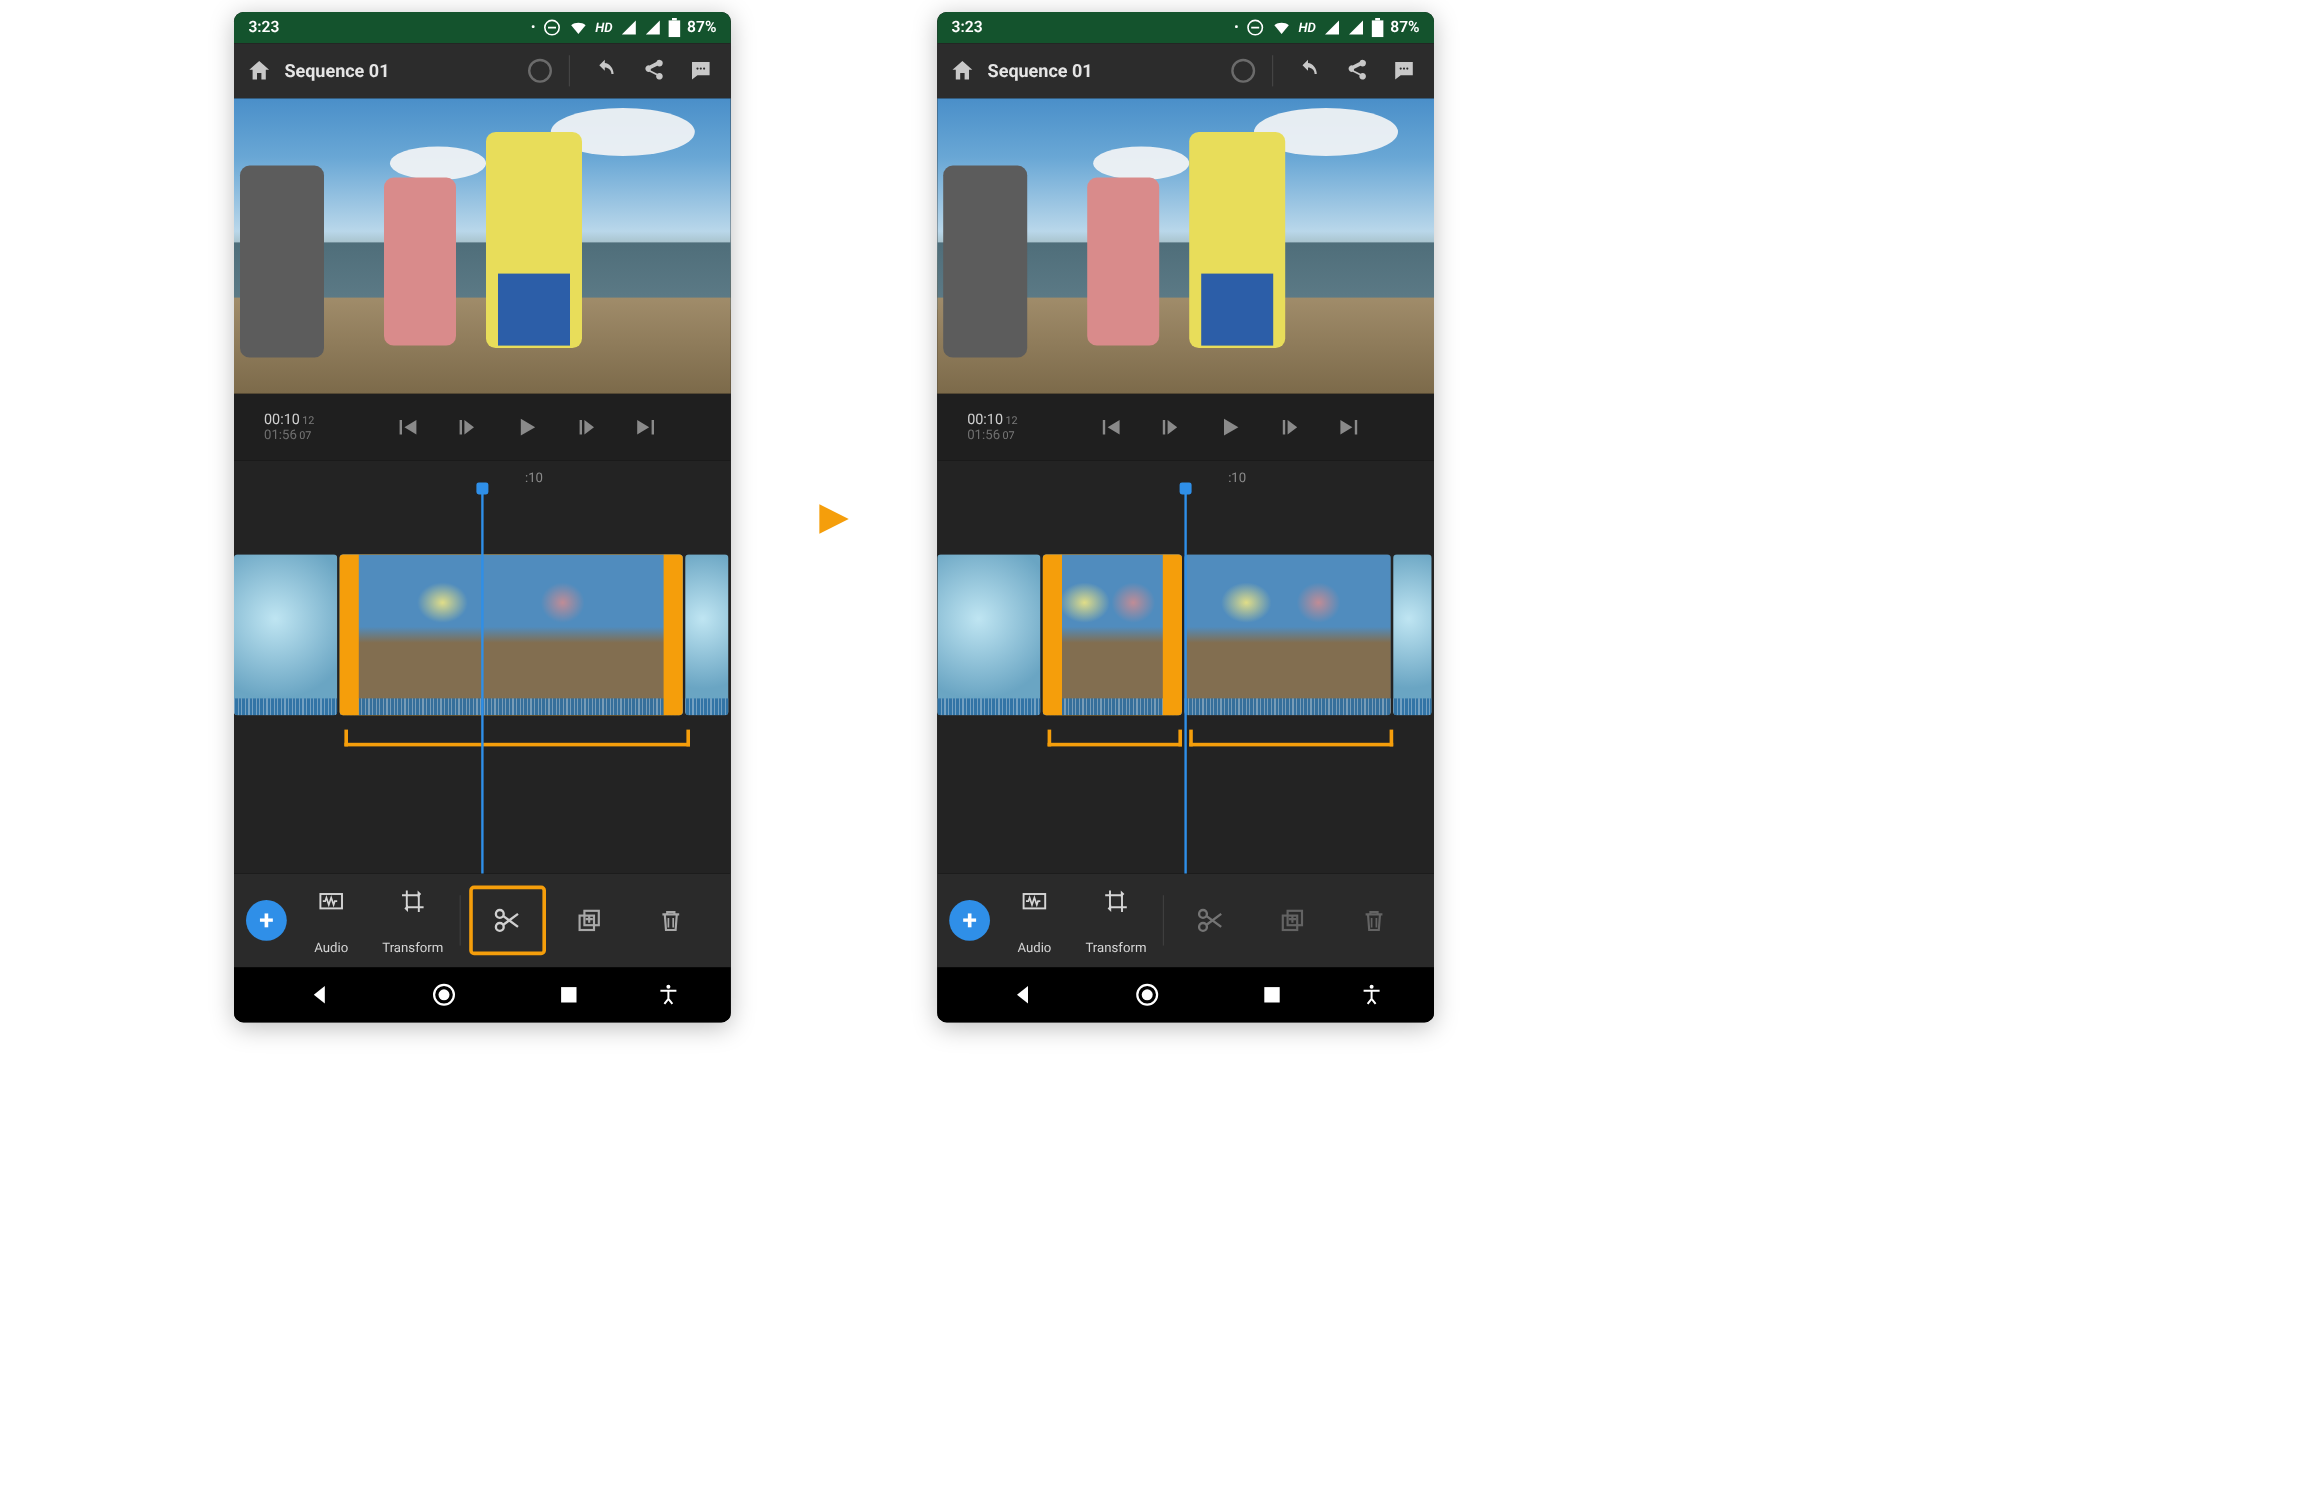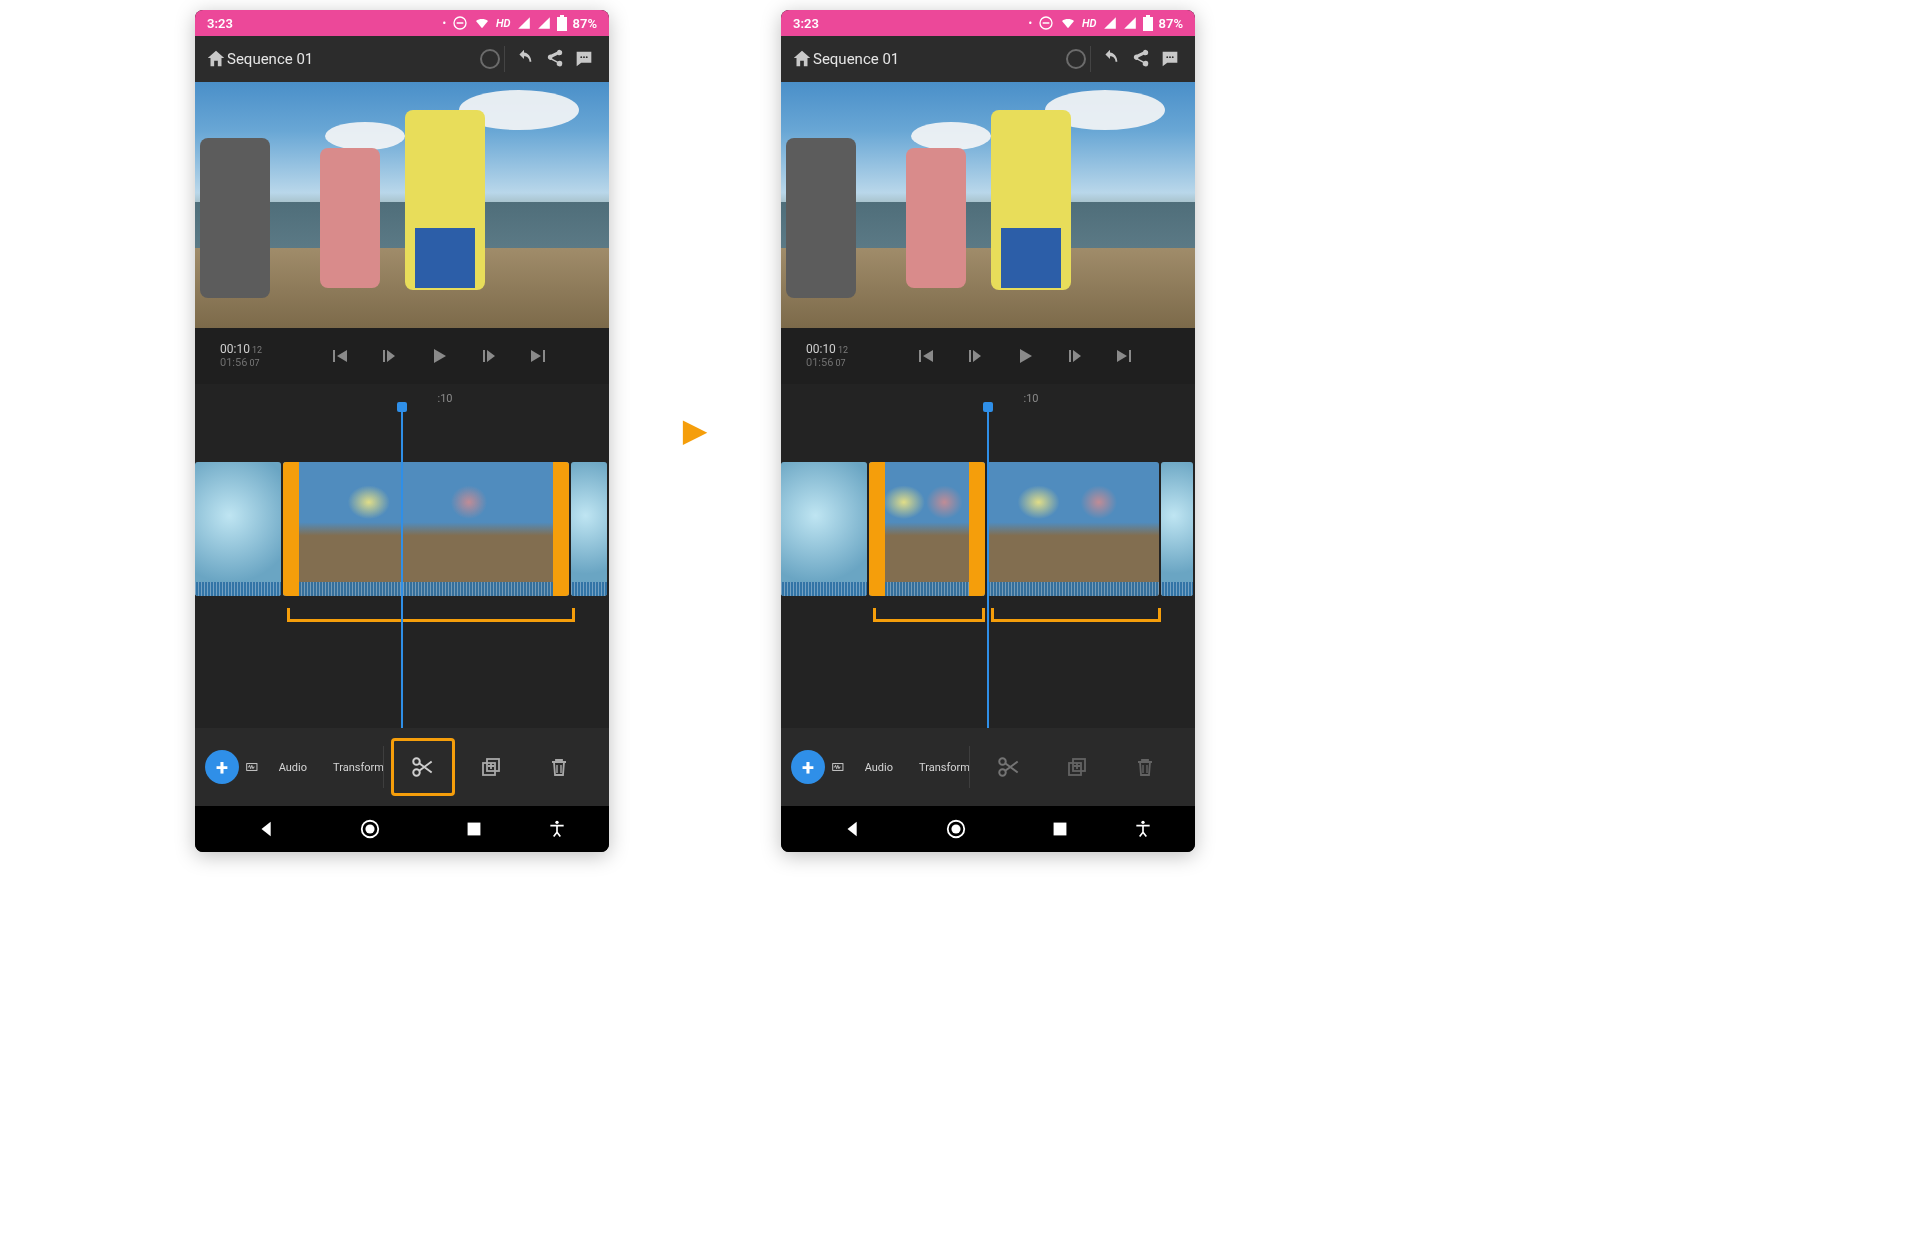--- a/index.html
+++ b/index.html
@@ -35,40 +35,42 @@
     box-shadow: 0 4px 20px rgba(0,0,0,0.25);
     overflow: hidden;
     display: flex;
     flex-direction: column;
     color: #e5e5e5;
     font-size: 13px;
   }
   
   .statusbar {
     height: 26px;
-    background: #ec4899;
+    background: #14532d;
     display: flex;
     align-items: center;
     justify-content: space-between;
     padding: 0 12px;
     color: #fff;
     font-size: 13px;
     font-weight: 600;
   }
   .status-right { display: flex; align-items: center; gap: 6px; }
   .status-right .dot { font-size: 10px; }
   .status-right svg { display:block; }
 
   
   .app-header {
     height: 46px;
     background: #2c2c2c;
     display: flex;
     align-items: center;
     padding: 0 10px;
+    gap: 10px;
+    font-weight: bold;
   }
   .app-header .home-ic { width:22px; height:22px; }
   .app-header .title { flex: 0 0 auto; color:#e5e5e5; font-size:15px; }
   .app-header .sync-ring { width:20px; height:20px; border:2px solid #6b6b6b; border-radius:50%; margin-left:auto; }
   .app-header .vdiv { width:1px; height:26px; background:#444; margin:0 4px; }
   .app-header .hdr-btn { width:30px; height:30px; display:flex; align-items:center; justify-content:center; cursor:pointer; }
 
   
   .preview {
     height: 246px;
@@ -160,21 +162,21 @@
   
   .bottom-toolbar{
     height:78px; background:#2a2a2a; display:flex; align-items:center; padding:0 10px; gap:6px;
     position:relative;
   }
   .plus-btn{
     width:34px; height:34px; border-radius:50%; background:#2f8fe8; color:#fff;
     display:flex; align-items:center; justify-content:center; font-size:22px; font-weight:700; cursor:pointer;
   }
   .tb-item{
-    width:62px; display:flex; flex-direction:row; align-items:center; gap:20px; color:#d5d5d5; font-size:11px; cursor:pointer;
+    width:62px; display:flex; flex-direction:column; align-items:center; gap:20px; color:#d5d5d5; font-size:11px; cursor:pointer;
   }
   .tb-item .ic{ width:24px; height:24px; }
   .tb-divider{ width:1px; height:42px; background:#3e3e3e; margin:0 2px;}
   .tb-action{
     width:62px; height:56px; display:flex; align-items:center; justify-content:center; cursor:pointer;
   }
   .tb-action.disabled svg{ opacity:0.45; }
   .tb-action.highlight{
     outline:3px solid #f59e0b; outline-offset:-2px; border-radius:3px;
   }

